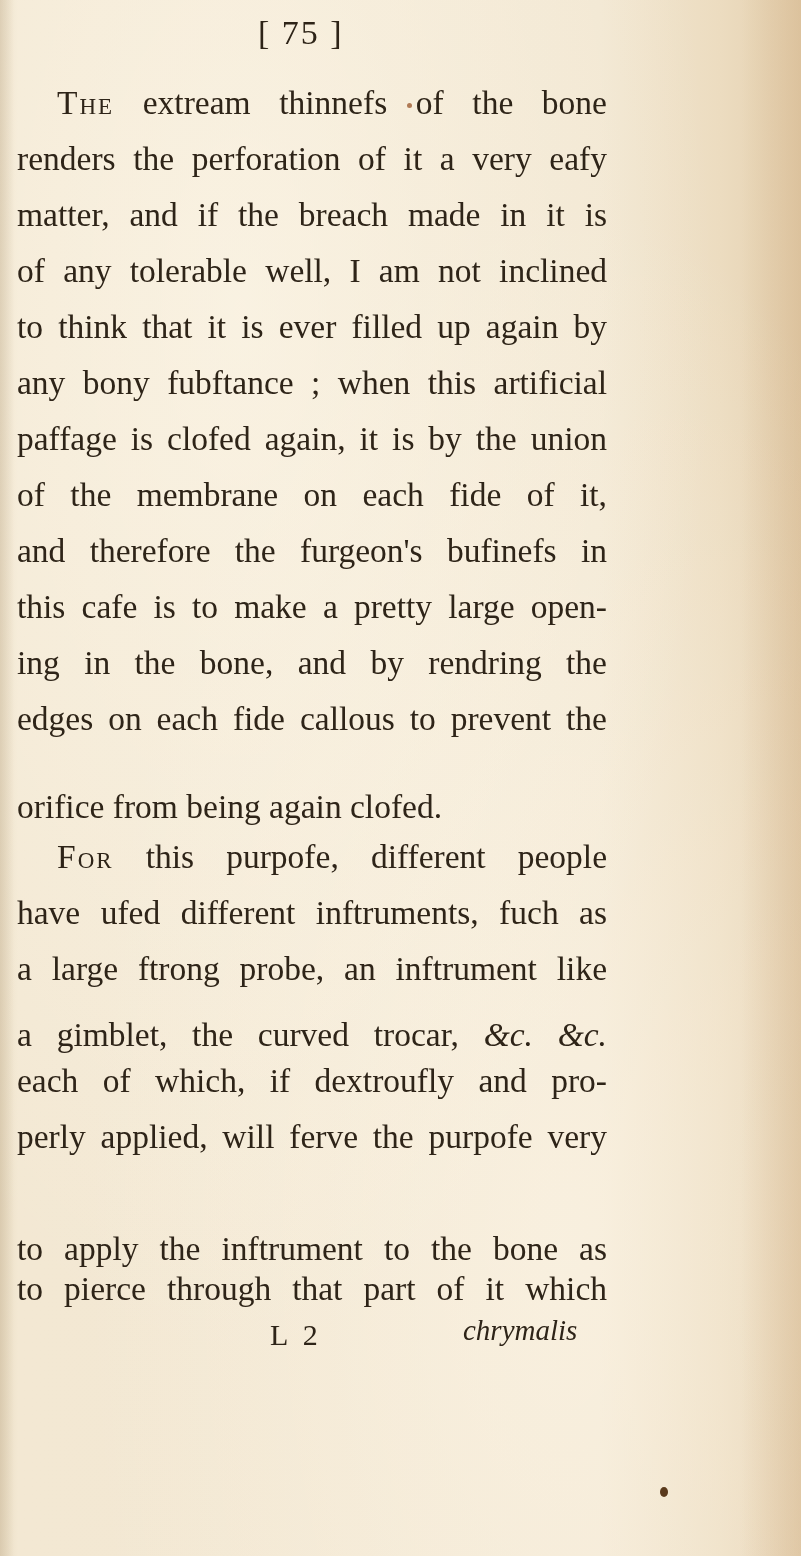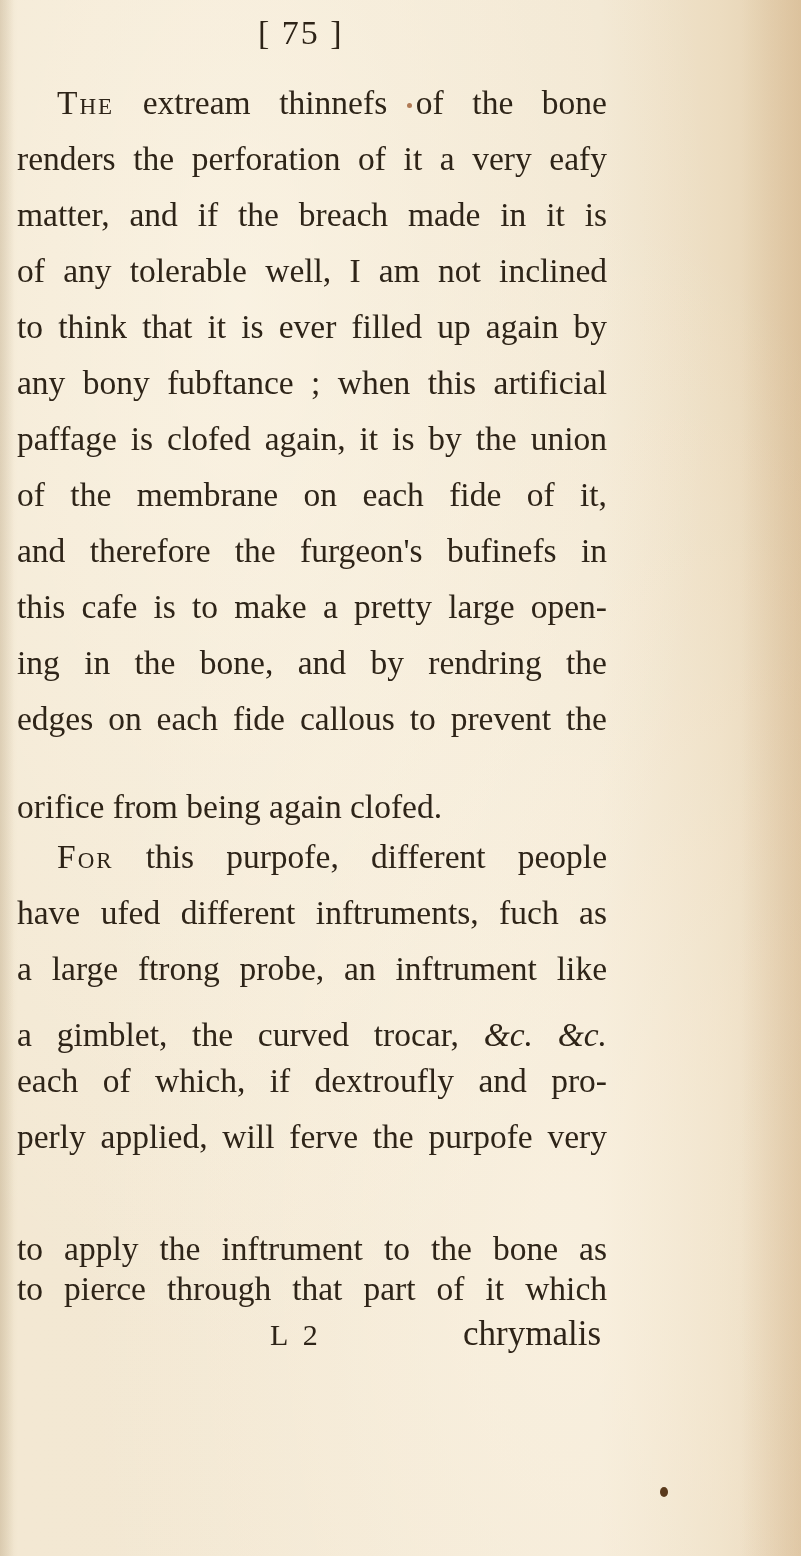--- a/index.html
+++ b/index.html
@@ -60,21 +60,22 @@
     .ital { font-style: italic; }
     .signature {
       left: 270px;
       top: 1318px;
       font-size: 30px;
       letter-spacing: 4px;
     }
     .catchword {
       left: 463px;
       top: 1315px;
-      font-size: 35px;
+      font-size: 29px;
+      font-style: italic;
     }
     .spot {
       position: absolute;
       border-radius: 50%;
       background: #5a3a1c;
     }
   </style>
 </head>
 <body>
 

